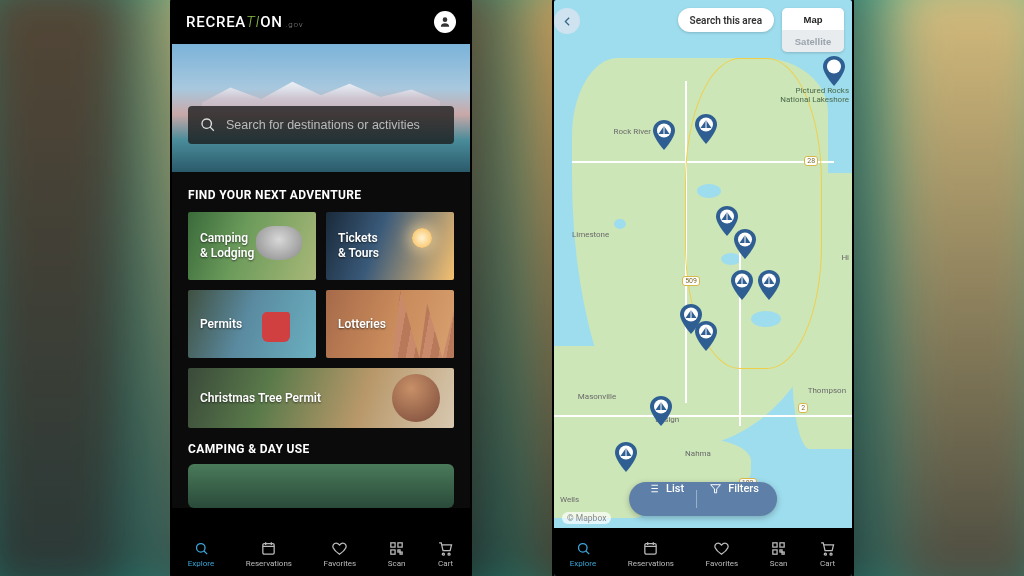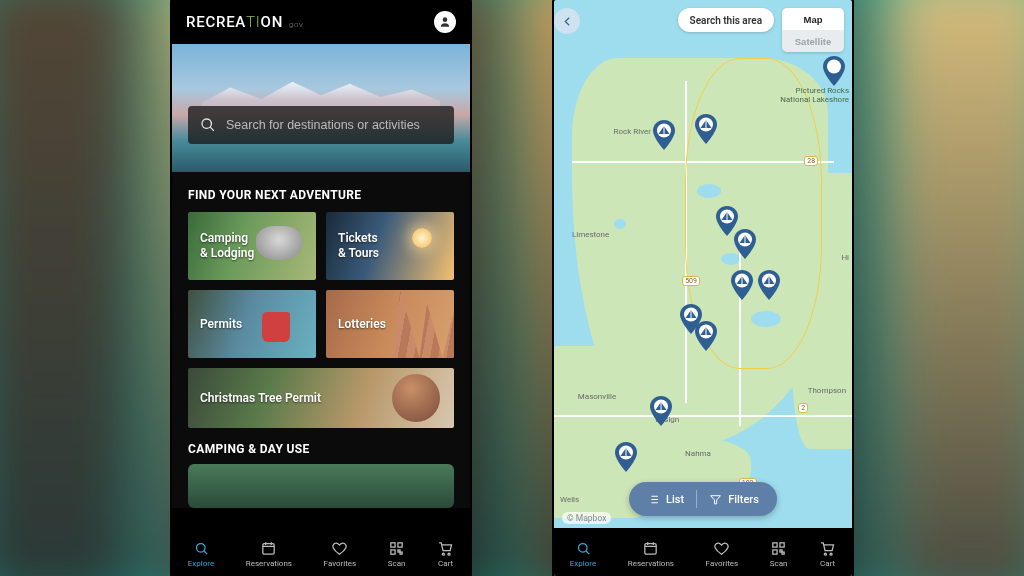--- a/index.html
+++ b/index.html
@@ -13,21 +13,21 @@
   .bg-blur .c{background:linear-gradient(180deg,#6a4a30,#222);}
   .bg-blur .d{background:linear-gradient(180deg,#e39a52,#3a2a22);}
   .bg-blur .e{background:linear-gradient(180deg,#4a6a5a,#2a2a2a);}
   .bg-blur .f{background:linear-gradient(180deg,#f1c27b,#4a3a32);}
   .phones { position:absolute; inset:0; display:flex; justify-content:center; gap:84px; align-items:stretch; }
   .phone { width:298px; height:576px; background:#000; border-radius:2px; position:relative; overflow:hidden; box-shadow:0 0 0 2px #000; }
   
   .rec-header { height:44px; background:#000; display:flex; align-items:center; justify-content:space-between; padding:0 14px; }
   .logo { font-size:15px; letter-spacing:.05em; font-weight:300; color:#ddd; display:flex; align-items:baseline; }
   .logo b{font-weight:500;color:#fff;}
-  .logo .ti{color:#8bc34a;}
+  .logo .ti{color:#8bc34a;font-style:italic;}
   .logo .gov{font-size:8px;color:#888;margin-left:3px;}
   .avatar{width:22px;height:22px;border-radius:50%;background:#fff;display:flex;align-items:center;justify-content:center;}
   .avatar svg{width:14px;height:14px;fill:#333;}
   .hero { position:relative; height:128px; background:linear-gradient(180deg,#7bb3d9 0%,#a8c8de 35%,#c9a8a8 55%,#4a8c9a 75%,#2a5a6a 100%); }
   .hero::before{content:"";position:absolute;top:28%;left:10%;right:10%;height:30%;background:linear-gradient(180deg,rgba(255,255,255,.85),rgba(220,200,210,.6),transparent);clip-path:polygon(0 60%,12% 20%,25% 50%,38% 5%,50% 40%,62% 10%,75% 45%,88% 25%,100% 55%,100% 100%,0 100%);}
   .searchbar{position:absolute;left:16px;right:16px;top:62px;height:38px;background:rgba(25,25,25,.78);border-radius:4px;display:flex;align-items:center;padding:0 12px;gap:10px;}
   .searchbar svg{width:16px;height:16px;fill:#ddd;}
   .searchbar input{flex:1;background:transparent;border:none;color:#ccc;font-size:12.5px;outline:none;}
   .searchbar input::placeholder{color:#bbb;}
   .rec-body{background:#0b0b0b;padding:12px 16px 0;}
@@ -76,21 +76,21 @@
   .pin.gold svg .ico{fill:#fff;}
   .top-controls{position:absolute;top:8px;left:0;right:8px;display:flex;align-items:flex-start;gap:8px;}
   .back-btn{width:26px;height:26px;border-radius:50%;background:#cfe2ef;display:flex;align-items:center;justify-content:center;}
   .back-btn svg{width:13px;height:13px;stroke:#3a6a8a;fill:none;stroke-width:2.4;}
   .search-area{flex:0 0 auto;margin-left:auto;height:24px;padding:0 12px;border-radius:14px;background:#fff;font-size:10px;font-weight:600;color:#333;display:flex;align-items:center;box-shadow:0 1px 3px rgba(0,0,0,.18);}
   .maptype{width:62px;display:flex;flex-direction:column;border-radius:5px;overflow:hidden;box-shadow:0 1px 3px rgba(0,0,0,.18);}
   .maptype button{border:none;height:22px;font-size:9.5px;font-weight:600;}
   .maptype .sel{background:#fff;color:#222;}
   .maptype .un{background:#e8ecef;color:#9aa3ab;}
   .bottom-controls{position:absolute;left:50%;bottom:60px;transform:translateX(-50%);display:flex;align-items:center;background:#5d7fa8;border-radius:24px;height:34px;padding:0 6px;box-shadow:0 2px 6px rgba(0,0,0,.25);}
-  .bc-btn{display:flex;align-items:center;gap:6px;padding:0 12px;color:#fff;font-size:11px;font-weight:500;height:100%;}
+  .bc-btn{display:flex;gap:6px;padding:0 12px;color:#fff;font-size:11px;font-weight:500;height:100%;}
   .bc-sep{width:1px;height:18px;background:rgba(255,255,255,.4);}
   .bc-btn svg{width:13px;height:13px;fill:none;stroke:#fff;stroke-width:1.8;}
   .attribution{position:absolute;left:8px;bottom:52px;font-size:8.5px;color:#888;background:rgba(255,255,255,.7);padding:1px 5px;border-radius:8px;}
 </style>
 </head>
 <body>
 
 <div class="stage">
   <div class="bg-blur">
     <div class="slab a"></div>

